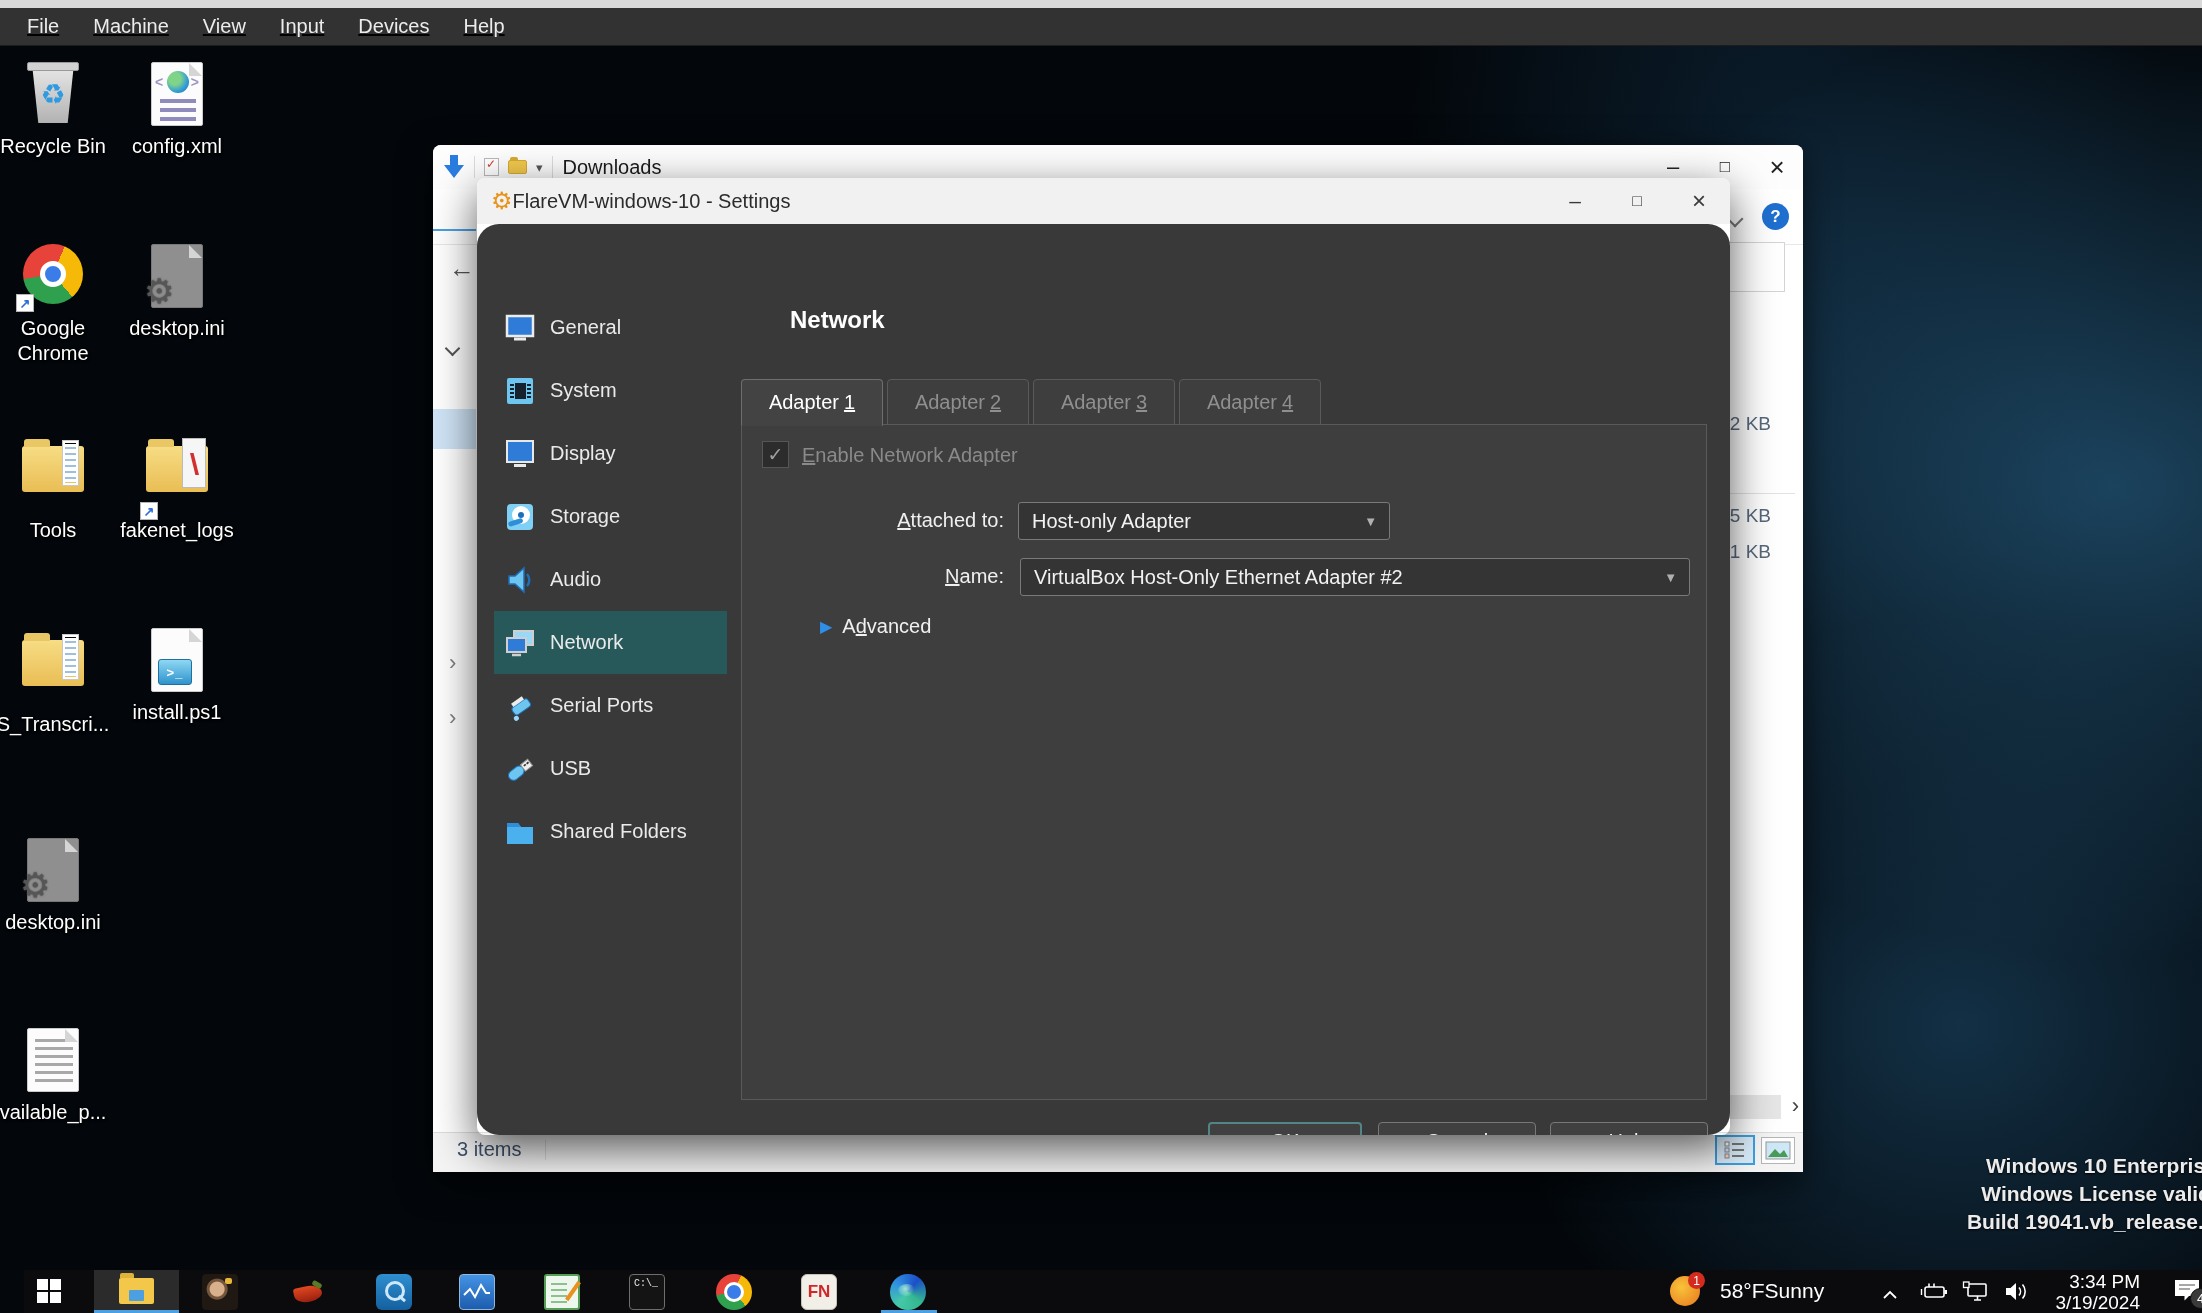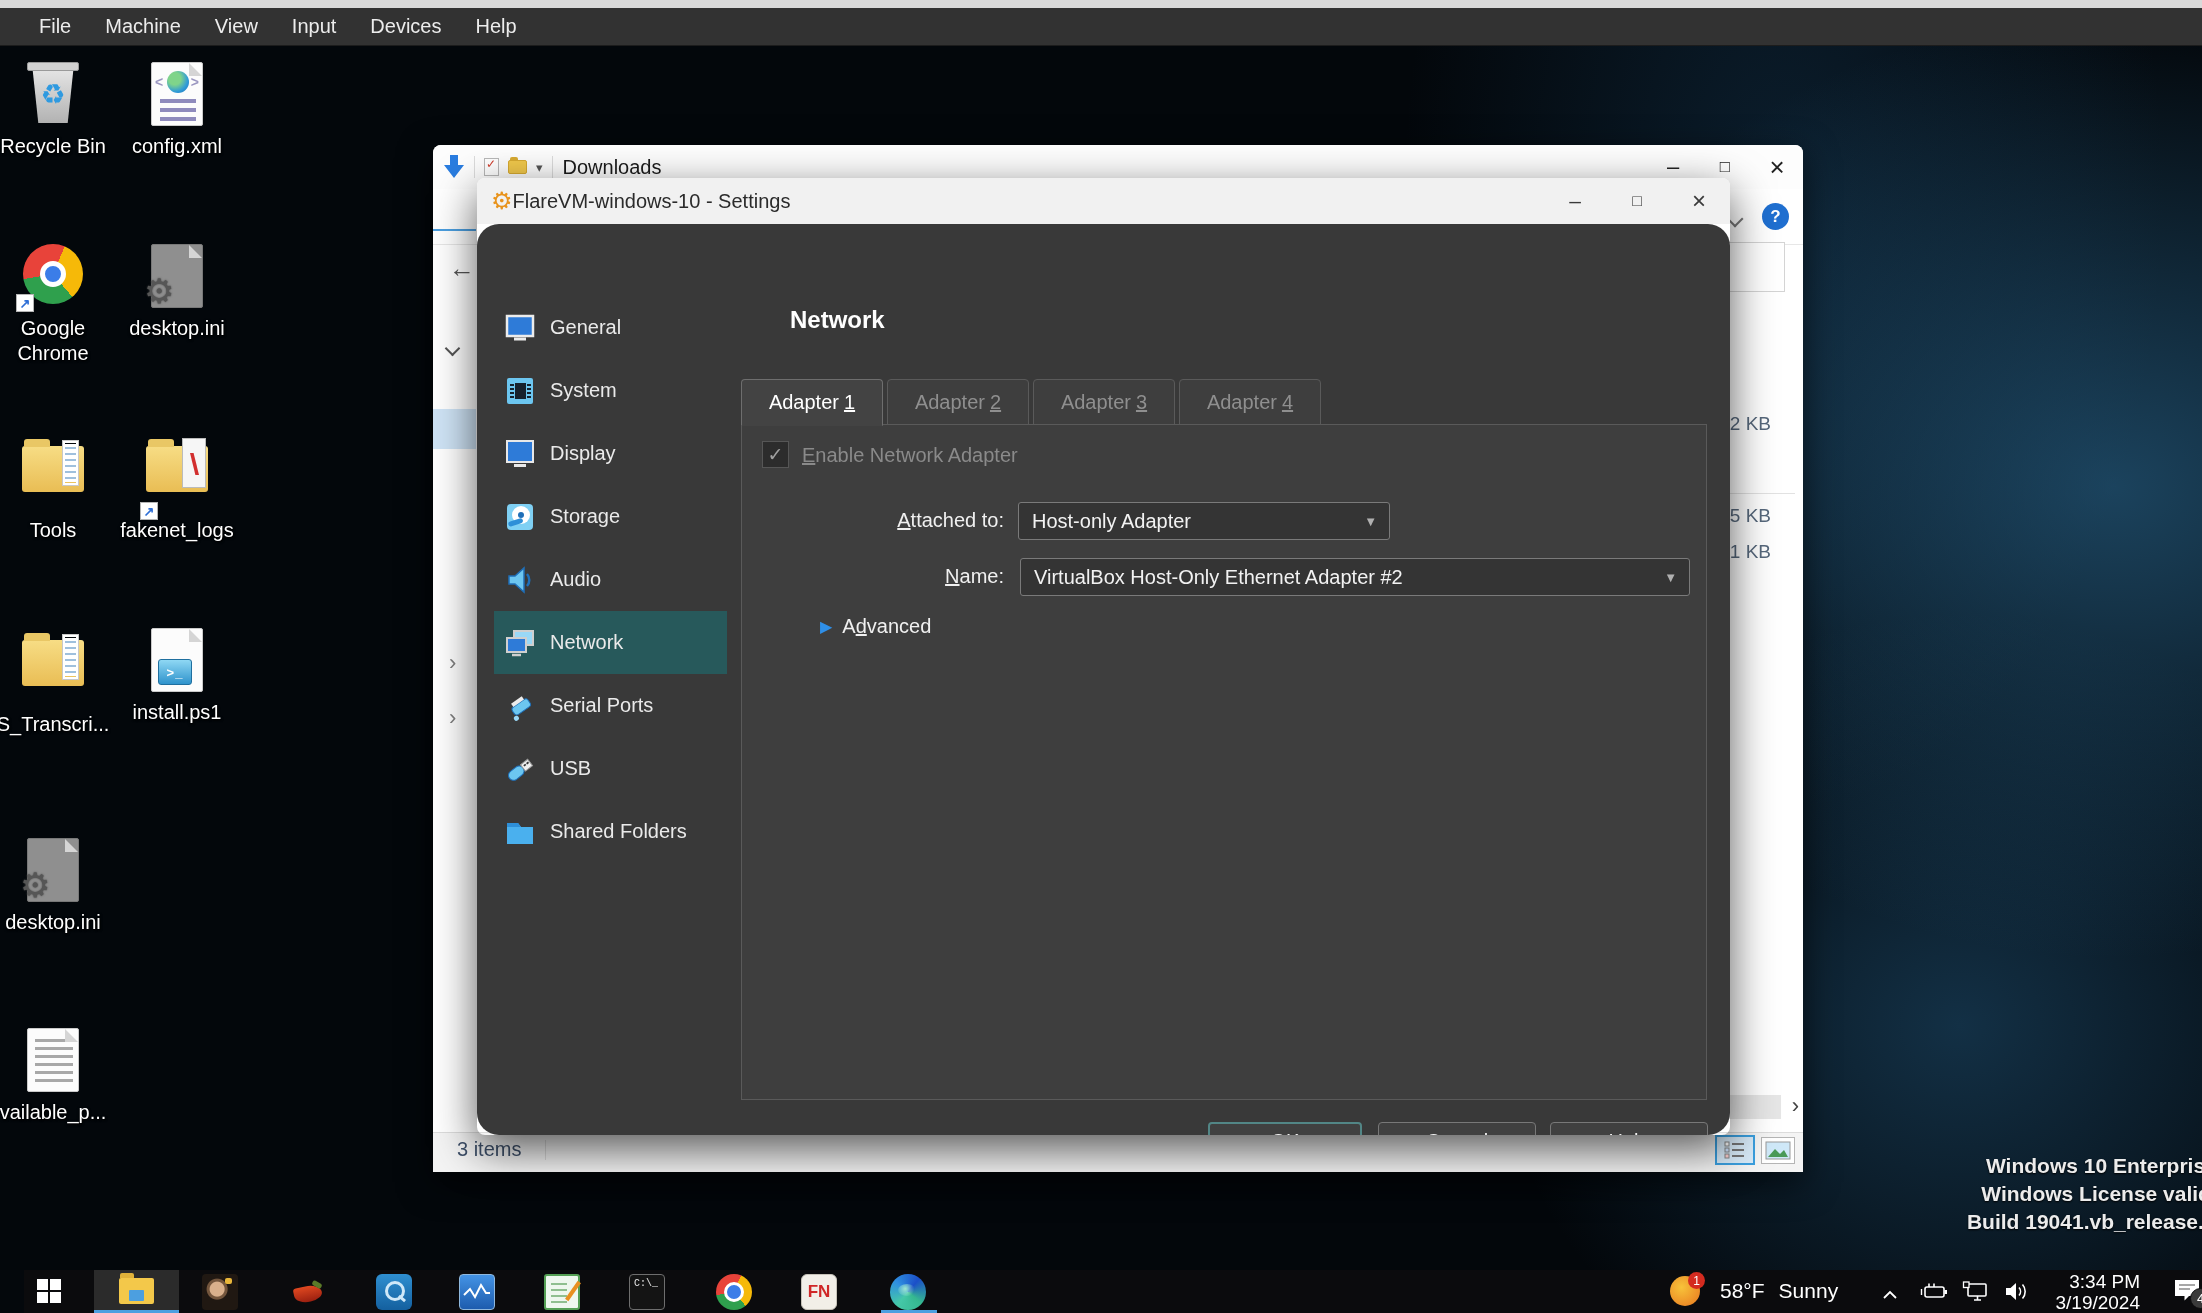--- a/index.html
+++ b/index.html
@@ -1,21 +1,21 @@
 <!DOCTYPE html>
 <html><head>
 <meta charset="utf-8">
 <style>
   * { margin:0; padding:0; box-sizing:border-box; }
   body { font-family:"Liberation Sans", sans-serif; }
   .screen { position:relative; width:2202px; height:1313px; overflow:hidden; background:#04080c; }
 
   
   .host-strip { position:absolute; left:0; top:0; width:100%; height:8px; background:#d9d9d9; }
-  .menubar { position:absolute; left:0; top:8px; width:100%; height:38px; background:#323232; display:flex; align-items:center; padding-left:22px; border-bottom:1px solid #1c1c1c; }
+  .menubar { position:absolute; left:0; top:8px; width:100%; height:38px; background:#323232; display:flex; align-items:center; padding-left:10px; border-bottom:1px solid #1c1c1c;text-decoration:underline; }
   .menubar span { color:#ececec; font-size:20px; padding:0 17px; cursor:default; }
 
   
   .desktop { position:absolute; left:0; top:46px; width:100%; height:1224px;
     background:
       radial-gradient(38% 55% at 96% 36%, rgba(47,116,161,.55), transparent 70%),
       radial-gradient(30% 48% at 89% 80%, rgba(38,98,140,.45), transparent 70%),
       radial-gradient(24% 70% at 81% 12%, rgba(26,72,108,.35), transparent 72%),
       #03070b; }
   .di-tile { position:absolute; width:130px; text-align:center; }
@@ -157,21 +157,21 @@
   .ico-cmd { border-radius:4px; background:#141414; border:1px solid #6e6e6e; color:#e8e8e8; font-size:10px; padding:3px 0 0 4px; font-family:"Liberation Mono", monospace; }
   .ico-chrome { border-radius:50%; background:conic-gradient(from 140deg, #2fa04d 0 120deg, #e8433a 120deg 243deg, #f6b908 243deg 360deg); }
   .ico-chrome::after { content:""; position:absolute; left:50%; top:50%; width:14px; height:14px; transform:translate(-50%,-50%); border-radius:50%; background:#3b7de8; border:3px solid #fff; }
   .ico-fn { border-radius:6px; background:#f2efe8; border:1px solid #c6c2b8; display:flex; align-items:center; justify-content:center; font-weight:bold; font-size:17px; color:#d02828; }
   .ico-edge { border-radius:50%; background:conic-gradient(from 220deg, #45c8a8, #2f8fe0, #1b4fc8, #35b890, #45c8a8); }
   .ico-edge::after { content:""; position:absolute; left:8px; top:10px; width:18px; height:12px; border-radius:50%; background:radial-gradient(circle at 40% 40%, #9fe8d0, transparent 70%); }
   .edge-underline { position:absolute; left:857px; bottom:0; width:56px; height:3px; background:#4c9fe0; }
 
   .tray-sun { position:absolute; left:1646px; top:6px; width:30px; height:30px; border-radius:50%; background:radial-gradient(circle at 38% 38%, #f8c33a, #e8761e); }
   .tray-sun-badge { position:absolute; left:1664px; top:2px; width:17px; height:17px; border-radius:50%; background:#d42b1f; color:#fff; font-size:12px; display:flex; align-items:center; justify-content:center; }
-  .tray-weather { position:absolute; left:1696px; top:9px; color:#fff; font-size:21px; display:flex; gap:14px; }
+  .tray-weather { position:absolute; left:1696px; top:9px; color:#fff; font-size:21px; display:flex; }
   .tray-chev { position:absolute; left:1858px; top:16px; }
   .tray-batt { position:absolute; left:1896px; top:12px; }
   .tray-net { position:absolute; left:1938px; top:11px; }
   .tray-vol { position:absolute; left:1980px; top:11px; }
   .tray-clock { position:absolute; left:2000px; top:1px; width:116px; text-align:right; color:#fff; font-size:19px; line-height:21px; }
   .tray-notif { position:absolute; left:2148px; top:7px; }
   .notif-badge { position:absolute; left:2166px; top:18px; width:21px; height:21px; border-radius:50%; background:#3a3a3a; border:1px solid #0b0b0d; color:#fff; font-size:13px; display:flex; align-items:center; justify-content:center; }
 </style>
 </head>
 <body>

